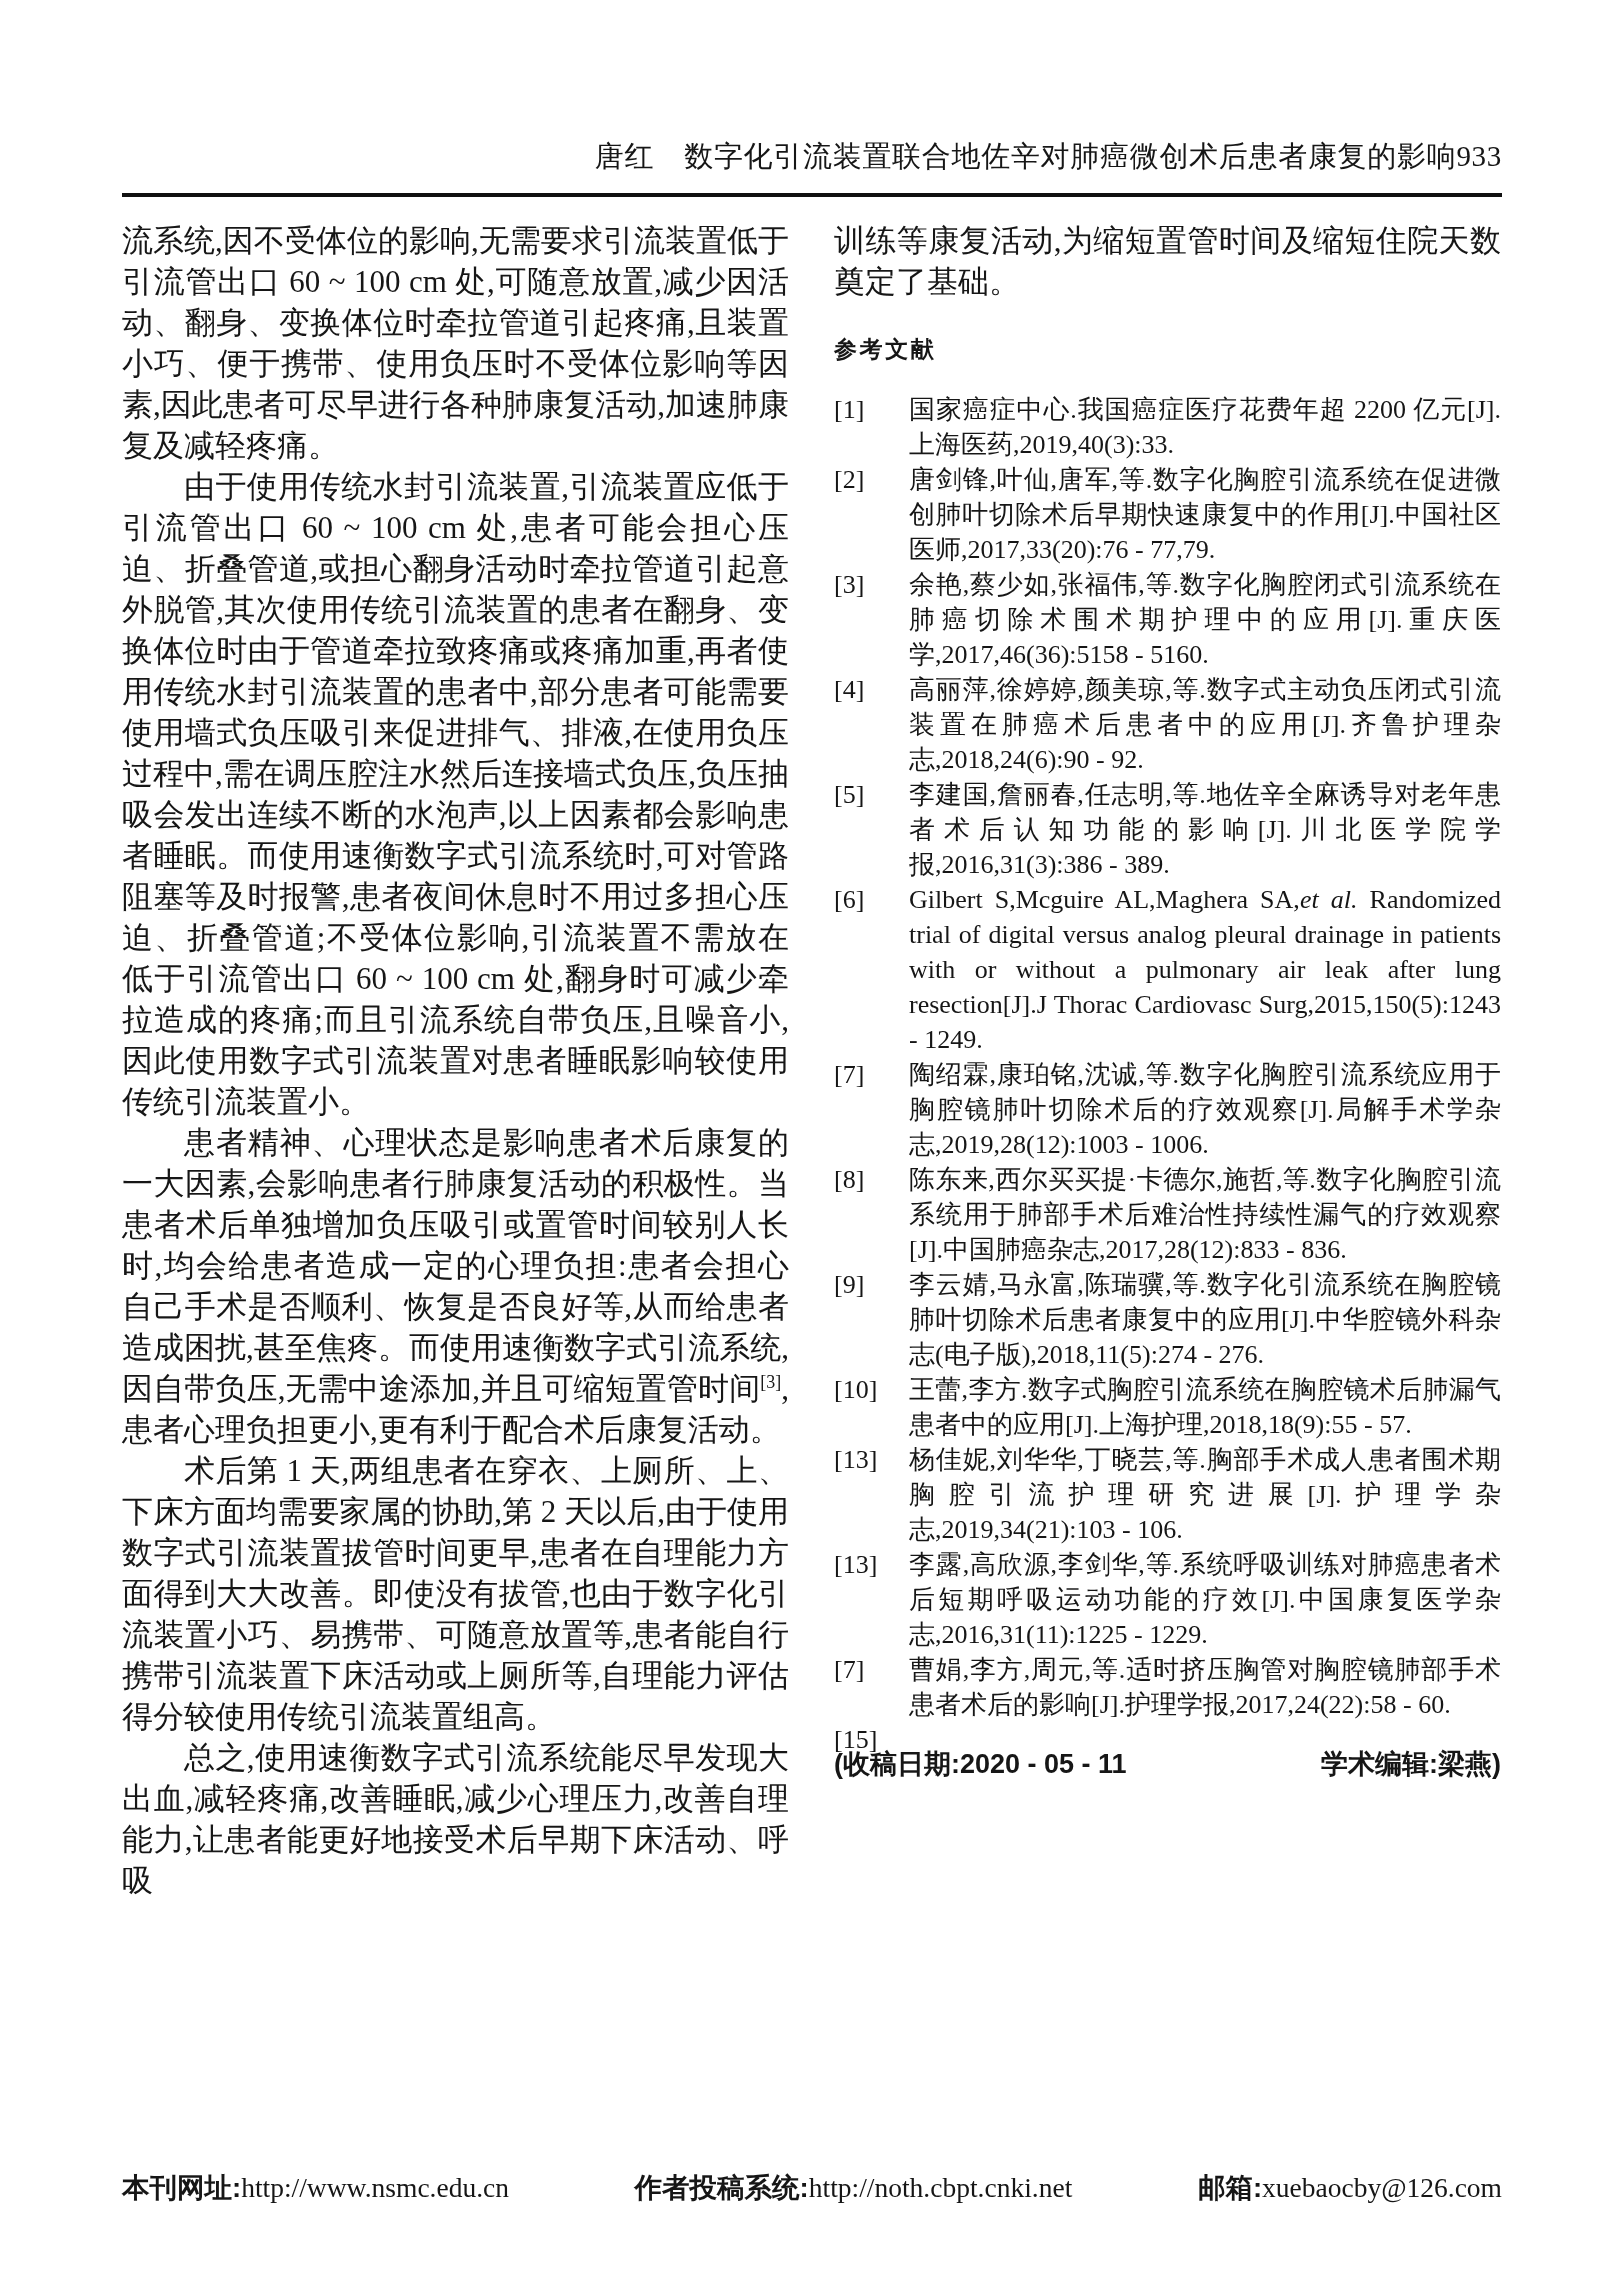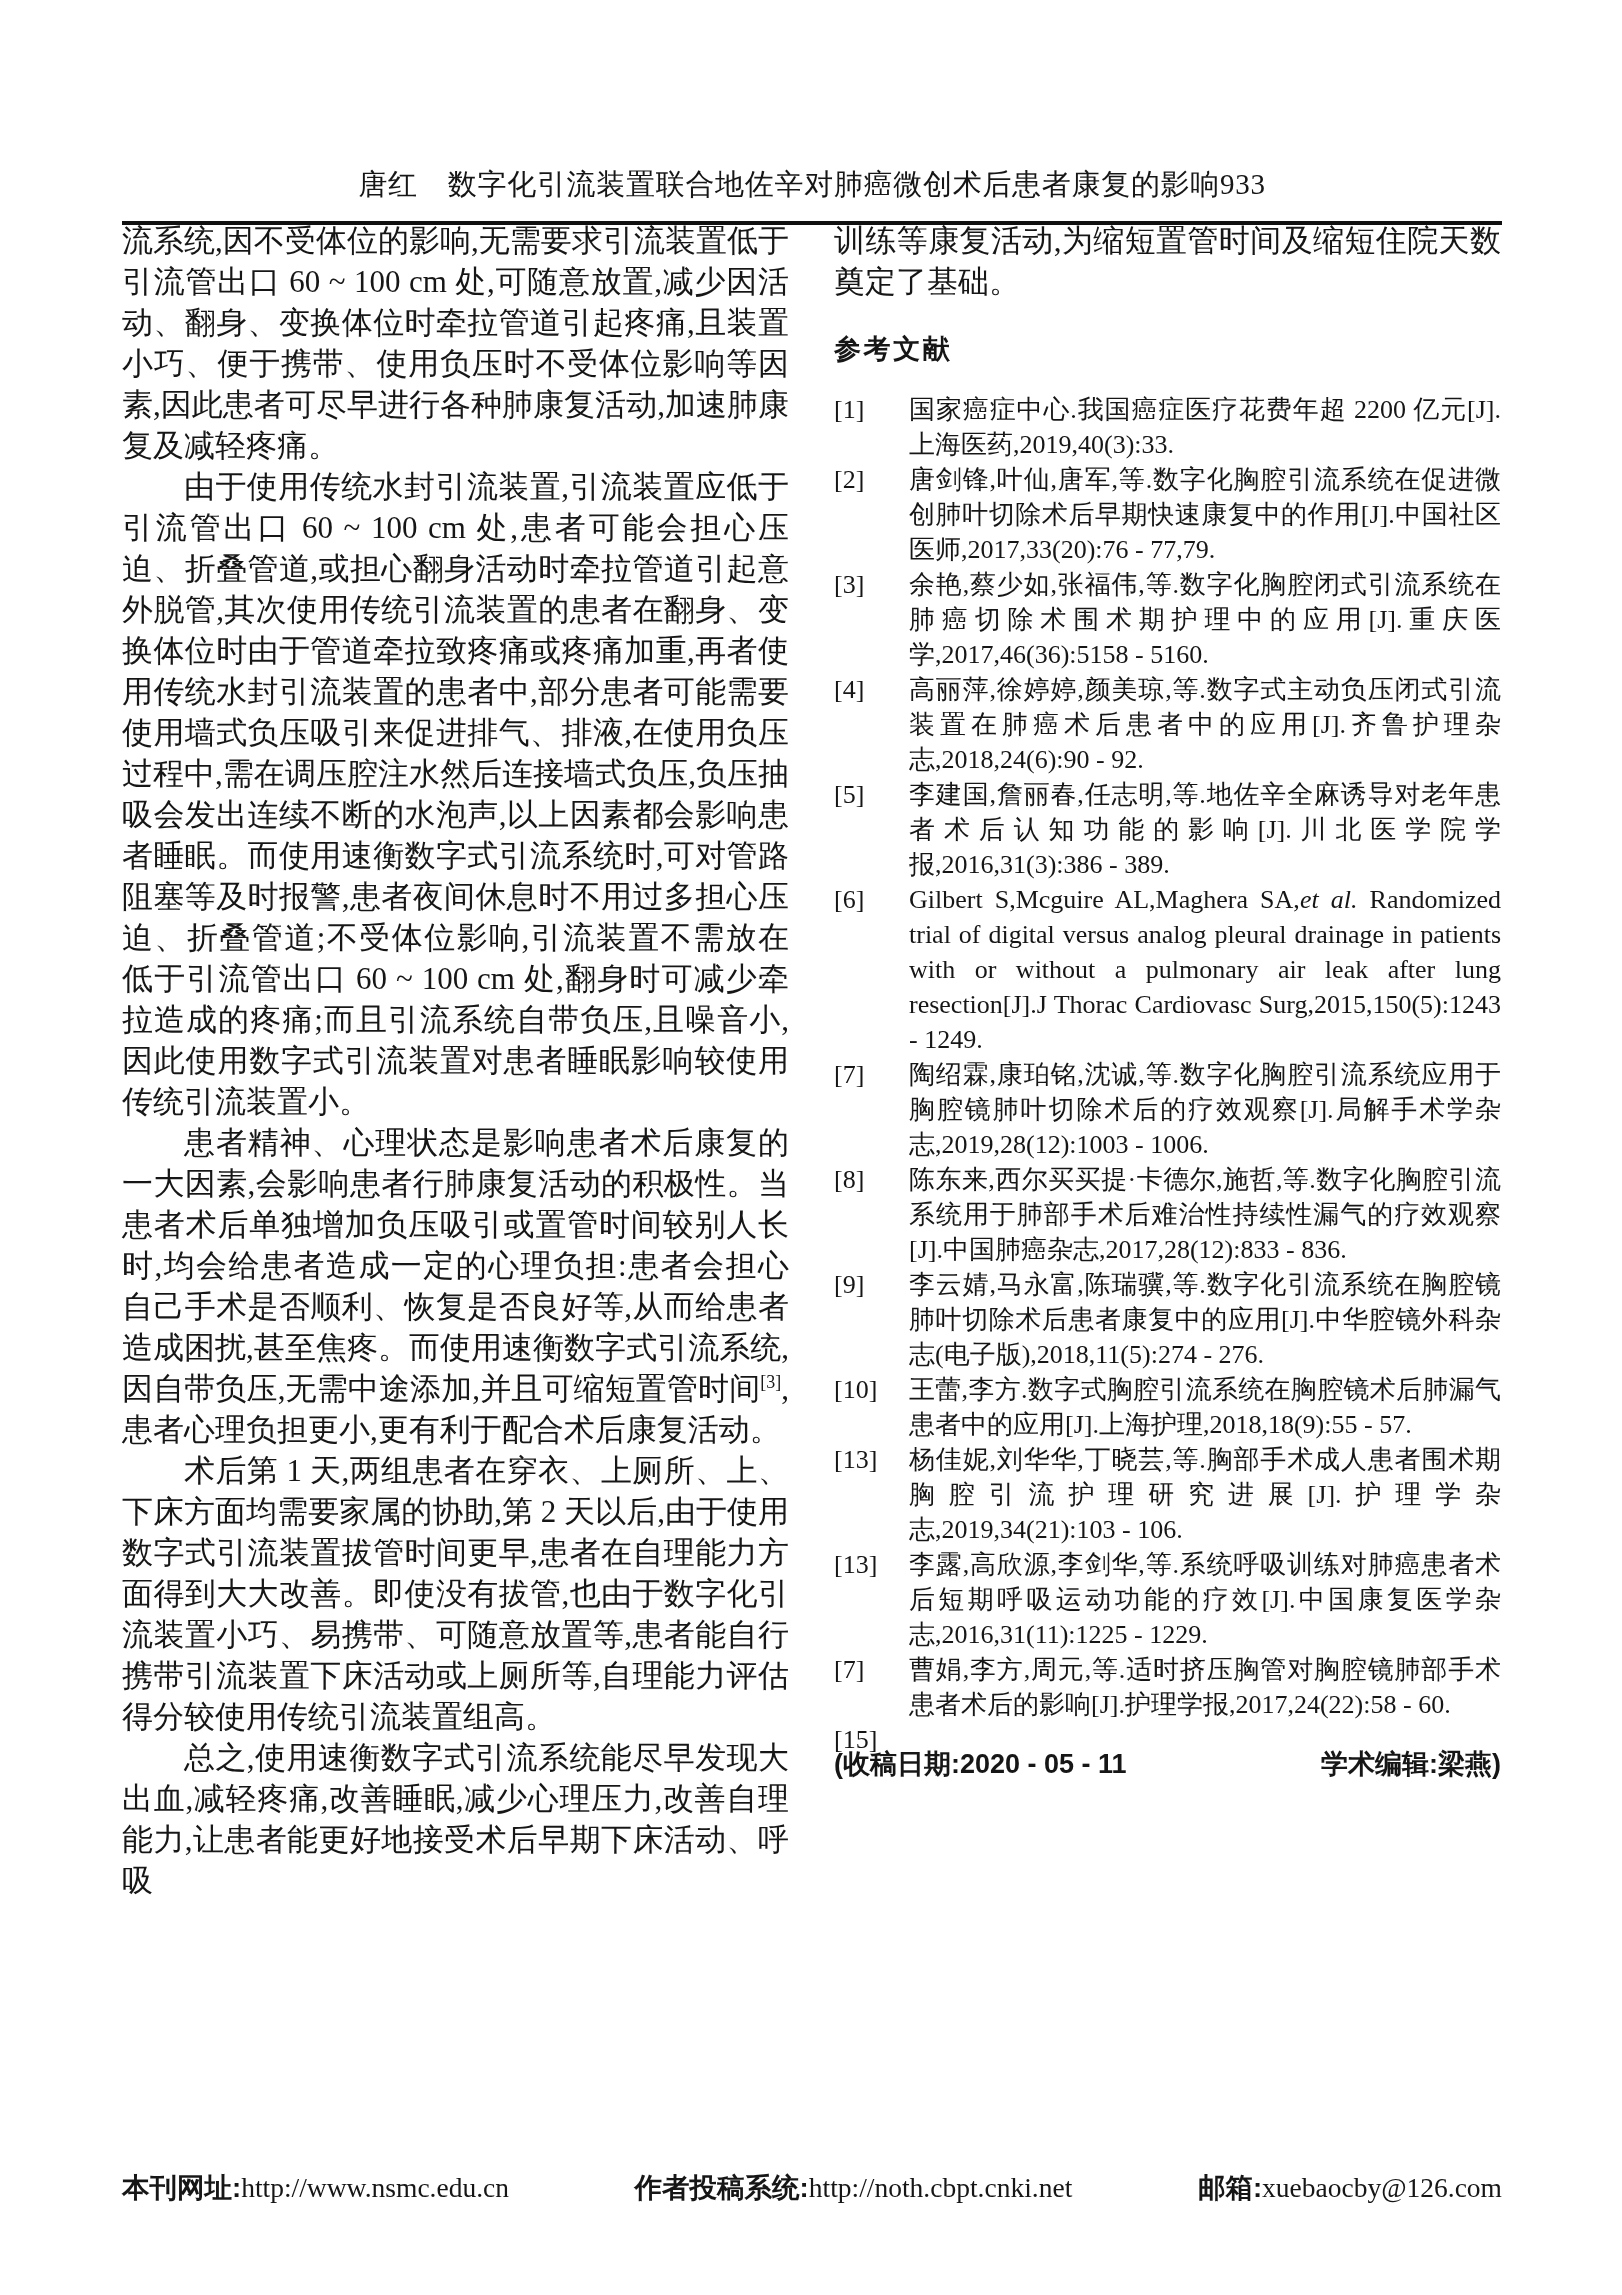--- a/index.html
+++ b/index.html
@@ -6,33 +6,33 @@
   .page{
     position:relative;
     width:1623px;height:2295px;
     background:#ffffff;
     color:#161616;
     font-family:"Liberation Serif","DejaVu Serif",serif;
     overflow:hidden;
   }
   
   .running-header{position:absolute;left:122px;right:121px;top:137px;}
-  .running-row{display:flex;justify-content:center;align-items:baseline;font-size:29px;letter-spacing:0.7px;margin-top:28px;}
+  .running-row{display:flex;justify-content:flex-end;align-items:baseline;font-size:29px;letter-spacing:0.7px;}
   .running-title .author{margin-right:30px;}
   .header-rule{margin-top:15.7px;height:4.6px;background:#101010;}
   
   .columns{position:absolute;left:122px;right:121px;top:220px;display:flex;gap:45px;}
   .col{width:667px;}
   .col p.body-para{margin:0;font-size:31px;line-height:41px;text-align:justify;text-justify:inter-ideograph;}
   .col p.body-para.indent{text-indent:62px;}
   sup.cite{font-size:0.58em;line-height:0;vertical-align:super;}
   
   .refs-heading{
     font-family:"Liberation Sans","DejaVu Sans",sans-serif;
-    font-weight:bold;font-size:27px;line-height:27px;
+    font-weight:bold;font-size:23px;line-height:27px;
     margin:34px 0 29px 0;letter-spacing:2.6px;
   }
   ol.refs{list-style:none;margin:0;padding:0;font-size:26px;line-height:35px;}
   ol.refs li.ref{position:relative;padding-left:75px;text-align:justify;text-justify:inter-ideograph;}
   ol.refs .ref-label{position:absolute;left:0;top:0;}
   ol.refs i{font-style:italic;}
   
   .received{
     display:flex;justify-content:space-between;align-items:flex-end;
     margin-top:23.6px;

